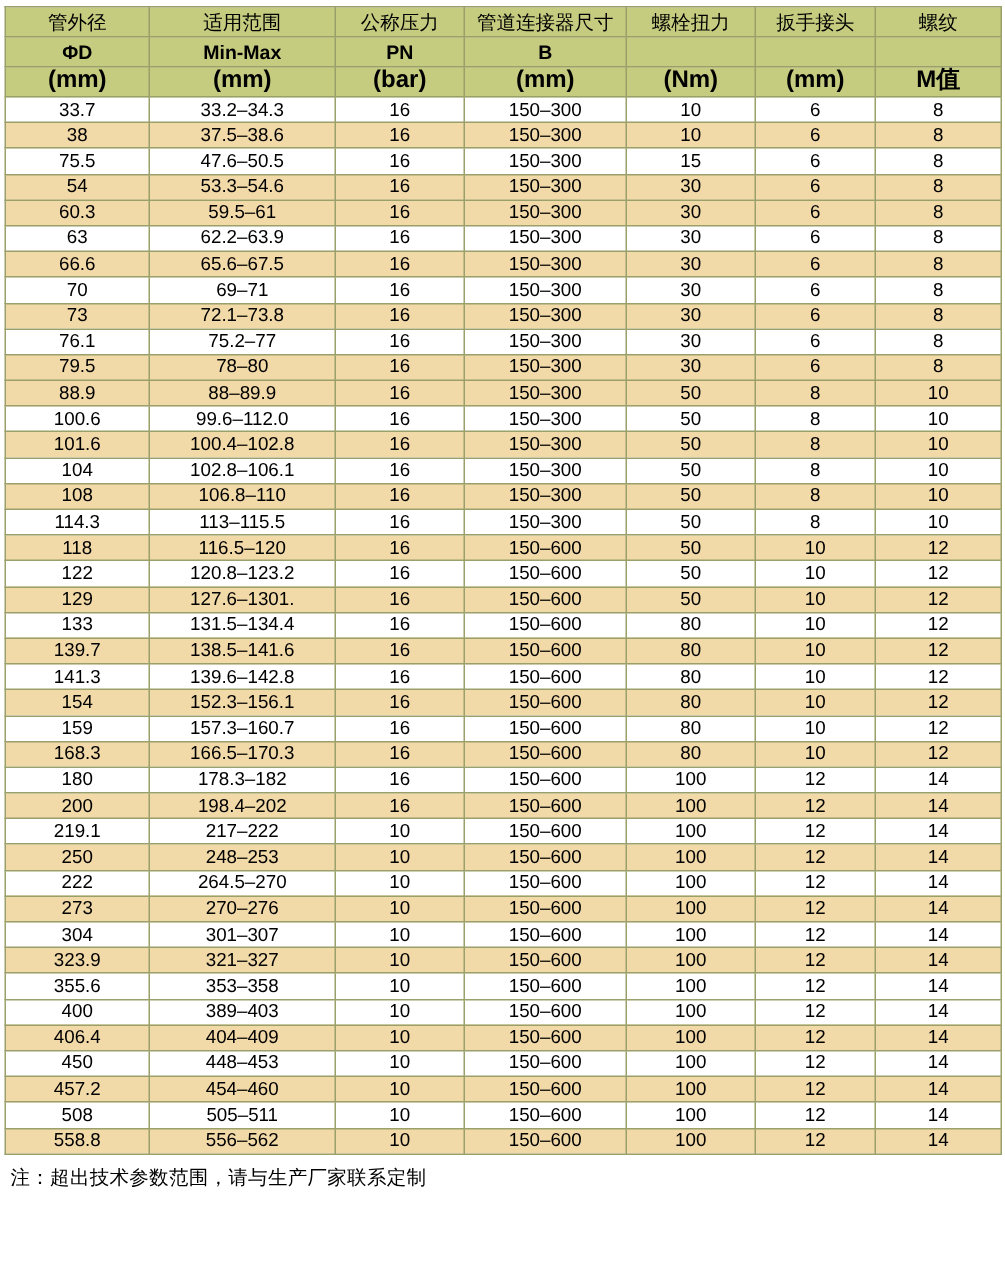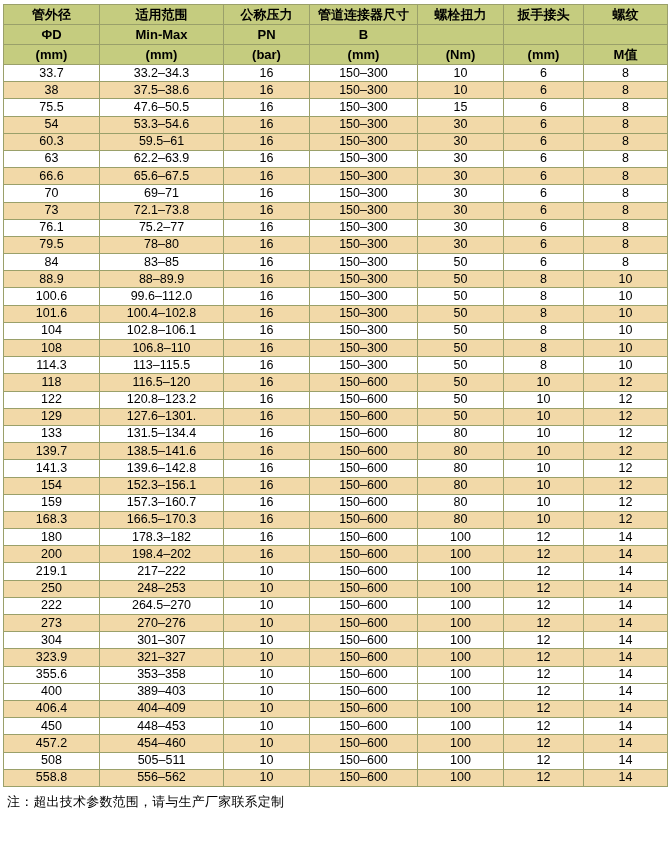--- a/index.html
+++ b/index.html
@@ -39,30 +39,30 @@
     text-align: center;
     vertical-align: middle;
     font-size: 12.5px;
     line-height: 1.05;
     padding: 0;
     height: 16.2px;
     white-space: nowrap;
   }
   table.spec thead th {
     background: #c5cc7f;
-    font-weight: bold;
+    font-weight: normal;
     height: 19px;
     font-size: 13px;
   }
   table.spec thead tr.h2 th,
   table.spec thead tr.h3 th {
     font-weight: bold;
   }
   table.spec thead tr.h3 th {
-    font-size: 13px;
+    font-size: 16px;
   }
   tbody tr.rowA td {
     background: #ffffff;
   }
   tbody tr.rowB td {
     background: #f2d9a8;
   }
   .note {
     font-size: 13px;
     margin-top: 6px;
@@ -206,29 +206,20 @@
         </tr>
         <tr class="rowB">
           <td>79.5</td>
           <td>78–80</td>
           <td>16</td>
           <td>150–300</td>
           <td>30</td>
           <td>6</td>
           <td>8</td>
         </tr>
-        <tr class="rowA">
-          <td>84</td>
-          <td>83–85</td>
-          <td>16</td>
-          <td>150–300</td>
-          <td>50</td>
-          <td>6</td>
-          <td>8</td>
-        </tr>
         <tr class="rowB">
           <td>88.9</td>
           <td>88–89.9</td>
           <td>16</td>
           <td>150–300</td>
           <td>50</td>
           <td>8</td>
           <td>10</td>
         </tr>
         <tr class="rowA">

